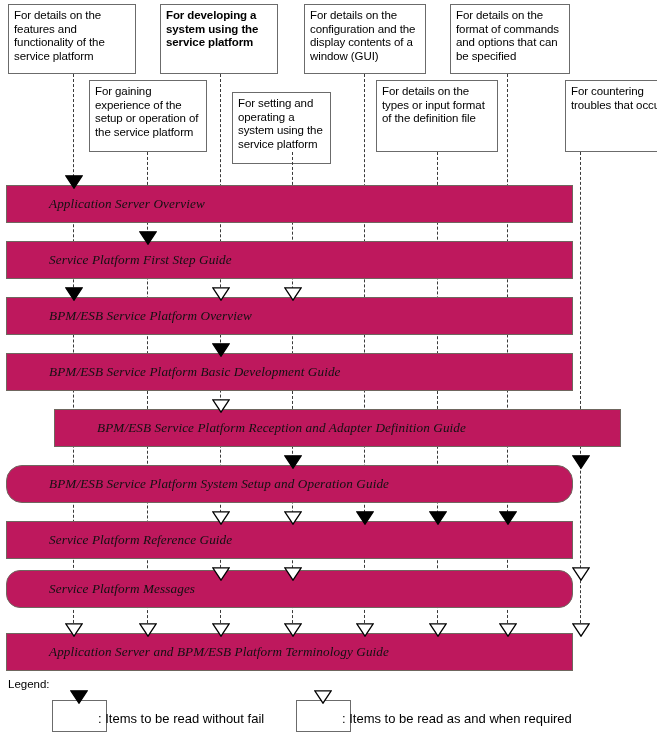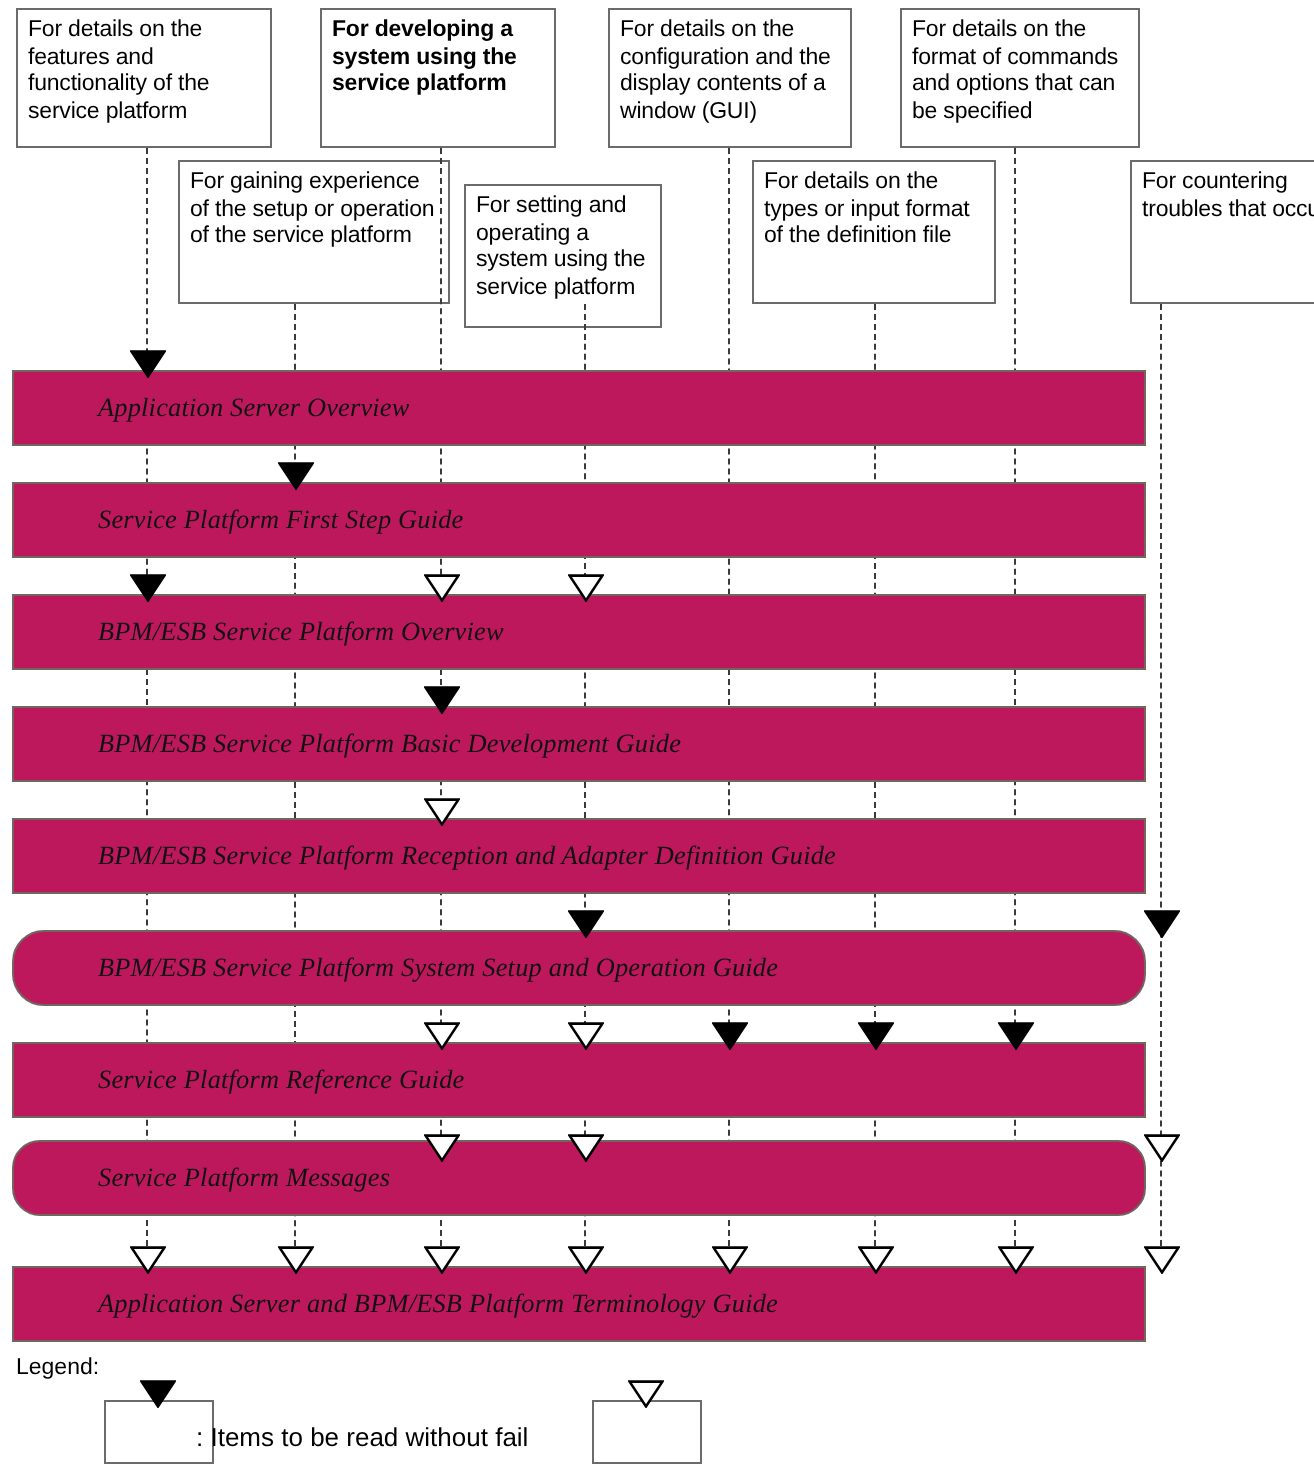--- a/index.html
+++ b/index.html
@@ -76,21 +76,21 @@
     white-space:nowrap;
   }
 </style>
 </head>
 <body>
 
 <div id="stage"></div>
 
 <div id="boxes-layer">
     <div class="pbox" style="left: 8px; top: 4px; width: 128px; height: 70px;"><span>For details on the features and functionality of the service platform</span></div>
-    <div class="pbox" style="left: 89px; top: 80px; width: 136px; height: 72px;"><span>For gaining experience of the setup or operation of the service platform</span></div>
+    <div class="pbox" style="left: 89px; top: 80px; width: 118px; height: 72px;"><span>For gaining experience of the setup or operation of the service platform</span></div>
     <div class="pbox" style="left: 160px; top: 4px; width: 118px; height: 70px; font-weight: bold;"><span>For developing a system using the service platform</span></div>
     <div class="pbox" style="left: 232px; top: 92px; width: 99px; height: 72px;"><span>For setting and operating a system using the service platform</span></div>
     <div class="pbox" style="left: 304px; top: 4px; width: 122px; height: 70px;"><span>For details on the configuration and  the  display contents of a window (GUI)</span></div>
     <div class="pbox" style="left: 376px; top: 80px; width: 122px; height: 72px;"><span>For details on the types or input format of the definition file</span></div>
     <div class="pbox" style="left: 450px; top: 4px; width: 120px; height: 70px;"><span>For details on the format of commands and options that can be specified</span></div>
     <div class="pbox" style="left: 522px; top: 80px; width: 120px; height: 72px; margin-left: 43px;"><span>For countering troubles that occur</span></div>
   </div>
 <div id="lines-layer">
     <div class="vline" style="left: 73.2px; top: 74px; height: 559px;"></div>
     <div class="vline" style="left: 147.2px; top: 152px; height: 481px;"></div>
@@ -137,21 +137,21 @@
       </svg>
     </div>
     <div class="bar" style="top: 353px;">
       <div class="title">BPM/ESB Service Platform Basic Development Guide</div>
     </div>
     <div class="arrow-wrap" style="left: 212px; top: 343px;">
       <svg width="18" height="14" viewBox="0 0 18 14">
         <polygon points="0.8,0.8 17.2,0.8 9,13.2" fill="#000000" stroke="#000000" stroke-width="1.3" stroke-linejoin="miter"></polygon>
       </svg>
     </div>
-    <div class="bar" style="top: 409px;">
+    <div class="bar" style="top: 409px; margin-left: 48px;">
       <div class="title">BPM/ESB Service Platform  Reception and Adapter Definition Guide</div>
     </div>
     <div class="arrow-wrap" style="left: 212px; top: 399px;">
       <svg width="18" height="14" viewBox="0 0 18 14">
         <polygon points="0.8,0.8 17.2,0.8 9,13.2" fill="#ffffff" stroke="#000000" stroke-width="1.3" stroke-linejoin="miter"></polygon>
       </svg>
     </div>
     <div class="bar" style="top: 465px; border-radius: 16px;">
       <div class="title">BPM/ESB Service Platform System Setup and Operation Guide</div>
     </div>
@@ -264,13 +264,14 @@
         <polygon points="0.8,0.8 17.2,0.8 9,13.2" fill="#000000" stroke="#000000" stroke-width="1.3" stroke-linejoin="miter"></polygon>
       </svg>
     </div>
     <div class="legend-text" style="left: 98px; top: 33px;">: Items to be read without fail</div>
     <div class="legend-item-box" style="left: 296px; top: 22px;"></div>
     <div class="arrow-wrap" style="left: 314px; top: 12px;">
       <svg width="18" height="14" viewBox="0 0 18 14">
         <polygon points="0.8,0.8 17.2,0.8 9,13.2" fill="#ffffff" stroke="#000000" stroke-width="1.3" stroke-linejoin="miter"></polygon>
       </svg>
     </div>
+    <div class="legend-text" style="left: 342px; top: 33px;">: Items to be read as and when required</div>
   </div>
 
 </body></html>

